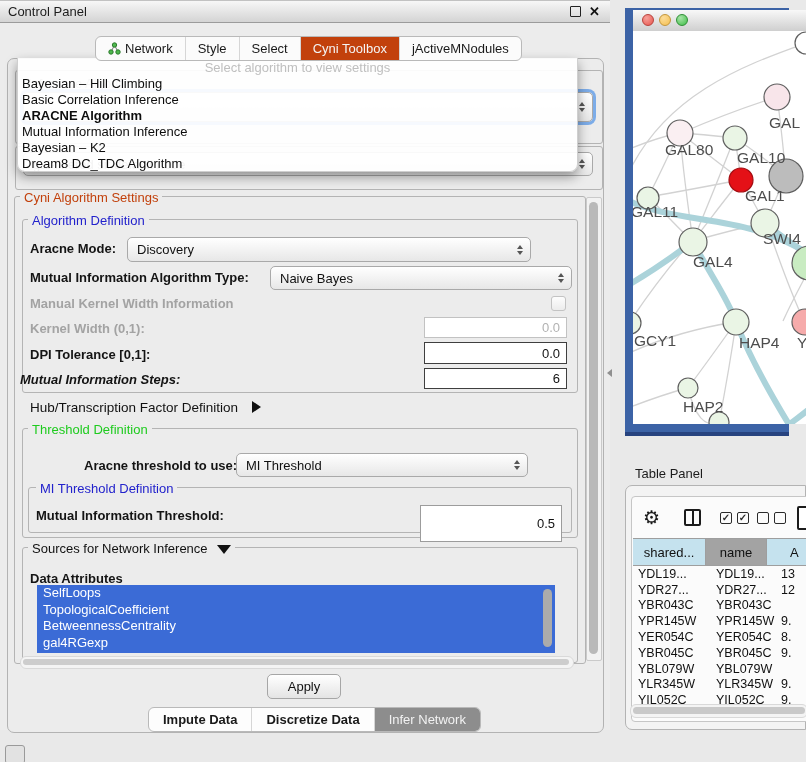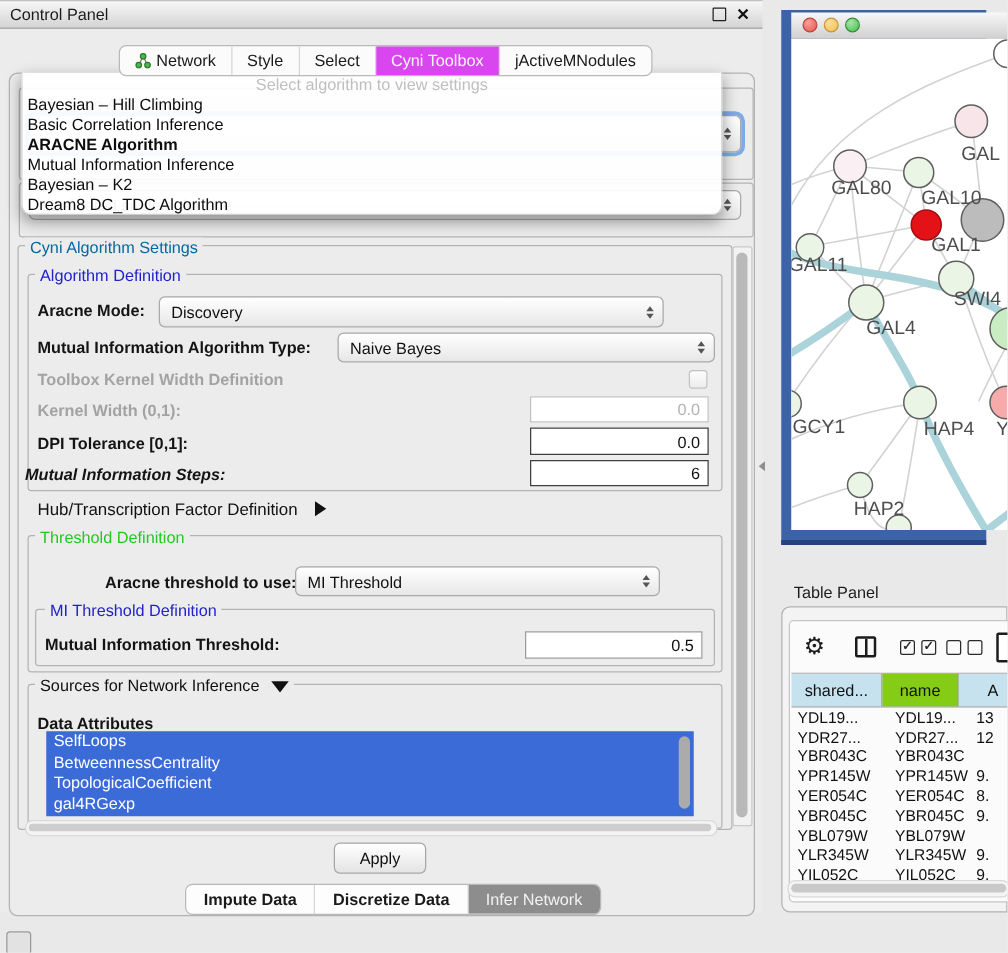--- a/index.html
+++ b/index.html
@@ -16,21 +16,21 @@
   .float-ic{width:9px;height:9px;border:1.8px solid #222;border-radius:1px;}
   .close-ic{font-size:13px;font-weight:bold;color:#111;line-height:13px;}
   .cp-panel{left:7px;top:58px;width:595px;height:673px;background:#ececec;
     border:1px solid #b3b3b3;border-radius:7px;}
   
   .tabs{left:95px;top:36px;height:23px;display:flex;background:#fbfbfb;
     border:1px solid #b9b9b9;border-radius:6px;overflow:hidden;z-index:6;}
   .tab{display:flex;align-items:center;gap:4px;padding:0 12px;font-size:13px;color:#1a1a1a;
     border-right:1px solid #d6d6d6;}
   .tab:last-child{border-right:none;}
-  .tab.sel{background:#d946ef;color:#f4f4f4;}
+  .tab.sel{background:#c2410c;color:#f4f4f4;}
   
   .bg-group{border:1px solid #b4b4b4;border-radius:3px;background:#ececec;}
   .bg-title{font-size:13px;color:#7e7e7e;background:#ececec;padding:0 4px;}
   .combo{background:linear-gradient(#ffffff,#e7e7e7);border:1px solid #a9a9a9;border-radius:5px;
     display:flex;align-items:center;font-size:13px;color:#111;padding-left:9px;box-sizing:border-box;}
   .combo .stepper{position:absolute;right:7px;top:50%;transform:translateY(-50%);
     display:flex;flex-direction:column;gap:2px;}
   .combo .up{width:0;height:0;border-left:3.5px solid transparent;border-right:3.5px solid transparent;
     border-bottom:4.5px solid #555;}
   .combo .down{width:0;height:0;border-left:3.5px solid transparent;border-right:3.5px solid transparent;
@@ -165,21 +165,21 @@
       <div class="popup-item">Bayesian – Hill Climbing</div>
       <div class="popup-item">Basic Correlation Inference</div>
       <div class="popup-item sel">ARACNE Algorithm</div>
       <div class="popup-item">Mutual Information Inference</div>
       <div class="popup-item">Bayesian – K2</div>
       <div class="popup-item">Dream8 DC_TDC Algorithm</div>
     </div>
 </div>
 
 <div class="abs group" style="left:14px;top:196px;width:570px;height:466px;"></div>
-<div class="gtitle" style="left:20px;top:190px;color:#0369a1;">Cyni Algorithm Settings</div>
+<div class="gtitle" style="left:20px;top:190px;color:#c2410c;">Cyni Algorithm Settings</div>
 
 <div class="abs scroll-v" style="left:586px;top:197px;width:14px;height:462px;">
   <div class="thumb" style="left:2px;top:4px;width:9px;height:452px;"></div>
 </div>
 
 <div class="abs group" style="left:22px;top:219px;width:554px;height:172px;"></div>
 <div class="gtitle" style="left:28px;top:213px;color:#2222cc;">Algorithm Definition</div>
 
 <div class="lab" style="left:30px;top:241px;">Aracne Mode:</div>
 <div class="abs combo" style="left:127px;top:237px;width:404px;height:25px;">
@@ -192,21 +192,21 @@
 
 <div class="lab" style="left:30px;top:270px;">Mutual Information Algorithm Type:</div>
 <div class="abs combo" style="left:270px;top:266px;width:302px;height:24px;">
   <span>Naive Bayes</span>
   <span class="stepper">
       <span class="up"></span>
       <span class="down"></span>
     </span>
 </div>
 
-<div class="lab dis" style="left:30px;top:296px;">Toolbox Kernel Width Definition</div>
+<div class="lab dis" style="left:30px;top:296px;">Manual Kernel Width Information</div>
 <div class="abs checkbox" style="left:551px;top:296px;"></div>
 
 <div class="lab dis" style="left:30px;top:321px;">Kernel Width (0,1):</div>
 <div class="field" style="left:424px;top:317px;width:143px;height:21px;border:1px solid #c2c2c2;color:#b2b2b2;">0.0</div>
 
 <div class="lab" style="left:30px;top:347px;">DPI Tolerance [0,1]:</div>
 <div class="field" style="left:424px;top:342px;width:143px;height:22px;border:1.5px solid #3f3f3f;">0.0</div>
 
 <div class="lab" style="left:20px;top:372px;font-style:italic;">Mutual Information Steps:</div>
 <div class="field" style="left:424px;top:368px;width:143px;height:21px;border:1.5px solid #3f3f3f;">6</div>
@@ -224,33 +224,33 @@
   <span>MI Threshold</span>
   <span class="stepper">
       <span class="up"></span>
       <span class="down"></span>
     </span>
 </div>
 
 <div class="abs group" style="left:28px;top:487px;width:542px;height:44px;"></div>
 <div class="gtitle" style="left:36px;top:481px;color:#2222cc;">MI Threshold Definition</div>
 <div class="lab" style="left:36px;top:508px;">Mutual Information Threshold:</div>
-<div class="field" style="left:420px;top:505px;width:142px;height:22px;border:1px solid #9c9c9c;">0.5</div>
+<div class="field" style="left:420px;top:505px;width:142px;height:37px;border:1px solid #9c9c9c;">0.5</div>
 
 <div class="abs group" style="left:22px;top:547px;width:554px;height:114px;"></div>
 <div class="gtitle" style="left:28px;top:541px;color:#111;">
   <span>Sources for Network Inference</span>
   <span class="tri-down" style="margin-left:6px;position:relative;top:1px;"></span>
 </div>
 <div class="lab" style="left:30px;top:571px;">Data Attributes</div>
 <div class="abs attr-list" style="left:37px;top:585px;width:518px;height:68px;" id="attr-list">
   <div class="thumb" style="right:3px;top:4px;width:9px;height:58px;background:#ababab;"></div>
 <div class="attr-item">SelfLoops</div>
+    <div class="attr-item">TopologicalCoefficient</div>
     <div class="attr-item">BetweennessCentrality</div>
-    <div class="attr-item">TopologicalCoefficient</div>
     <div class="attr-item">gal4RGexp</div>
   </div>
 <div class="abs hbar" style="left:20px;top:656px;width:552px;height:11px;">
   <div class="thumb" style="left:2px;top:1.5px;width:546px;height:6px;"></div>
 </div>
 
 <div class="abs btn" style="left:267px;top:674px;width:72px;height:23px;">Apply</div>
 
 <div class="abs btabs">
   <div class="btab">
@@ -345,21 +345,21 @@
   </div>
 <div class="abs cb-ic" style="left:720px;top:512px;">✓</div>
 <div class="abs cb-ic" style="left:737px;top:512px;">✓</div>
 <div class="abs cb-ic" style="left:757px;top:512px;"></div>
 <div class="abs cb-ic" style="left:774px;top:512px;"></div>
 <div class="abs doc-ic" style="left:797px;top:506px;"></div>
 
 <div class="tbl">
   <div class="hdr">
     <div class="hcell" style="width:78px;background:#c5e2ee;">shared...</div>
-    <div class="hcell" style="width:65px;background:#84cc16;">name</div>
+    <div class="hcell" style="width:65px;background:#a3a3a3;">name</div>
     <div class="hcell" style="width:40px;background:#c5e2ee;border-right:none;justify-content:flex-start;padding-left:23px;">A</div>
   </div>
   <div id="table-rows">
       <div class="trow">
         <div class="tcell" style="width: 78px;">YDL19...</div>
         <div class="tcell" style="width: 65px;">YDL19...</div>
         <div class="tcell" style="width: 30px;">13</div>
       </div>
       <div class="trow">
         <div class="tcell" style="width: 78px;">YDR27...</div>

